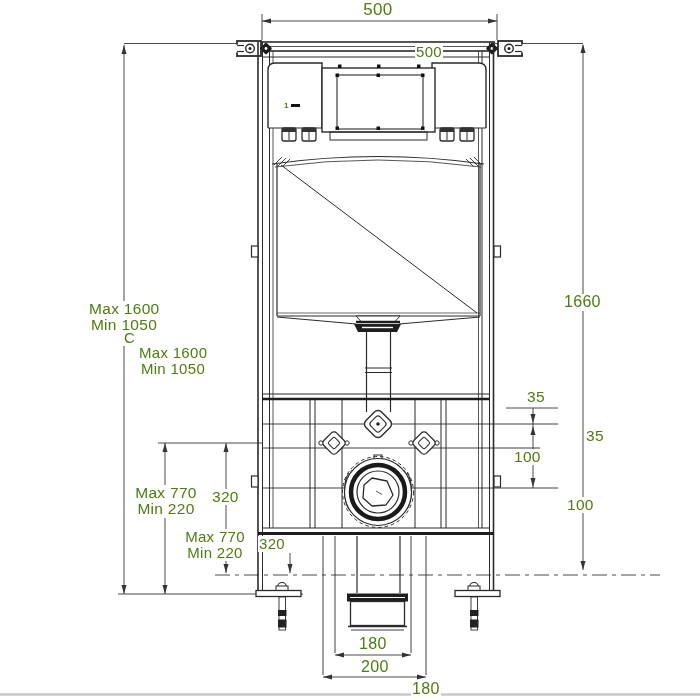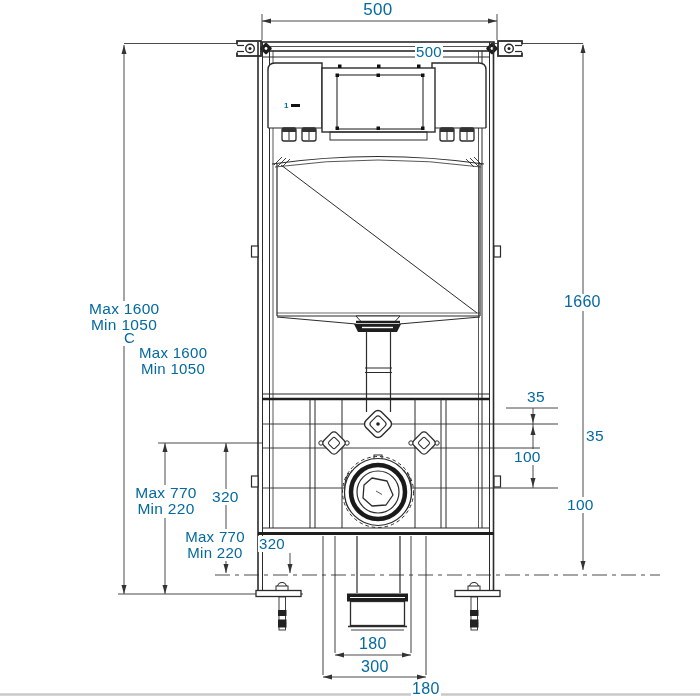--- a/index.html
+++ b/index.html
@@ -1,19 +1,19 @@
 <!DOCTYPE html>
 <html><head>
 <meta charset="utf-8">
 <style>
   html,body{margin:0;padding:0;background:#ffffff;}
   #stage{position:relative;width:700px;height:700px;background:#ffffff;overflow:hidden;
          font-family:"Liberation Sans",sans-serif;}
   #drawing{position:absolute;left:0;top:0;}
-  .lbl{position:absolute;color:#0369a1;background:#fff;line-height:1.05;letter-spacing:.3px;
+  .lbl{position:absolute;color:#4d7c0f;background:#fff;line-height:1.05;letter-spacing:.3px;
        padding:0 1px;white-space:nowrap;font-family:"Liberation Sans",sans-serif;}
   .lbl span{display:block;}
   .ctr{text-align:center;}
   .mark1 .bar{display:inline-block;width:9px;height:3px;background:#111;margin-left:2px;vertical-align:1px;}
   .mark1{font-weight:bold;}
 </style>
 </head>
 <body>
 
 <div id="stage">
@@ -301,20 +301,20 @@
   <span>Min 220</span>
 </div>
 <div class="lbl" style="left:211px;top:489px;font-size:15.5px;">320</div>
 <div class="lbl ctr" style="left:183px;top:529px;width:62px;font-size:15px;">
   <span>Max 770</span>
   <span>Min 220</span>
 </div>
 <div class="lbl" style="left:258px;top:536px;font-size:15px;">320</div>
 
 <div class="lbl" style="left:358px;top:636px;font-size:16px;">180</div>
-<div class="lbl" style="left:360px;top:659px;font-size:16px;">300</div>
+<div class="lbl" style="left:360px;top:659px;font-size:16px;">200</div>
 <div class="lbl" style="left:411px;top:681px;font-size:16px;">180</div>
 
 <div class="lbl mark1" style="left:283px;top:102px;font-size:8px;background:transparent;">
   <span style="display:inline;">1</span><span class="bar"></span>
 </div>
 
 </div>
 
 </body></html>

